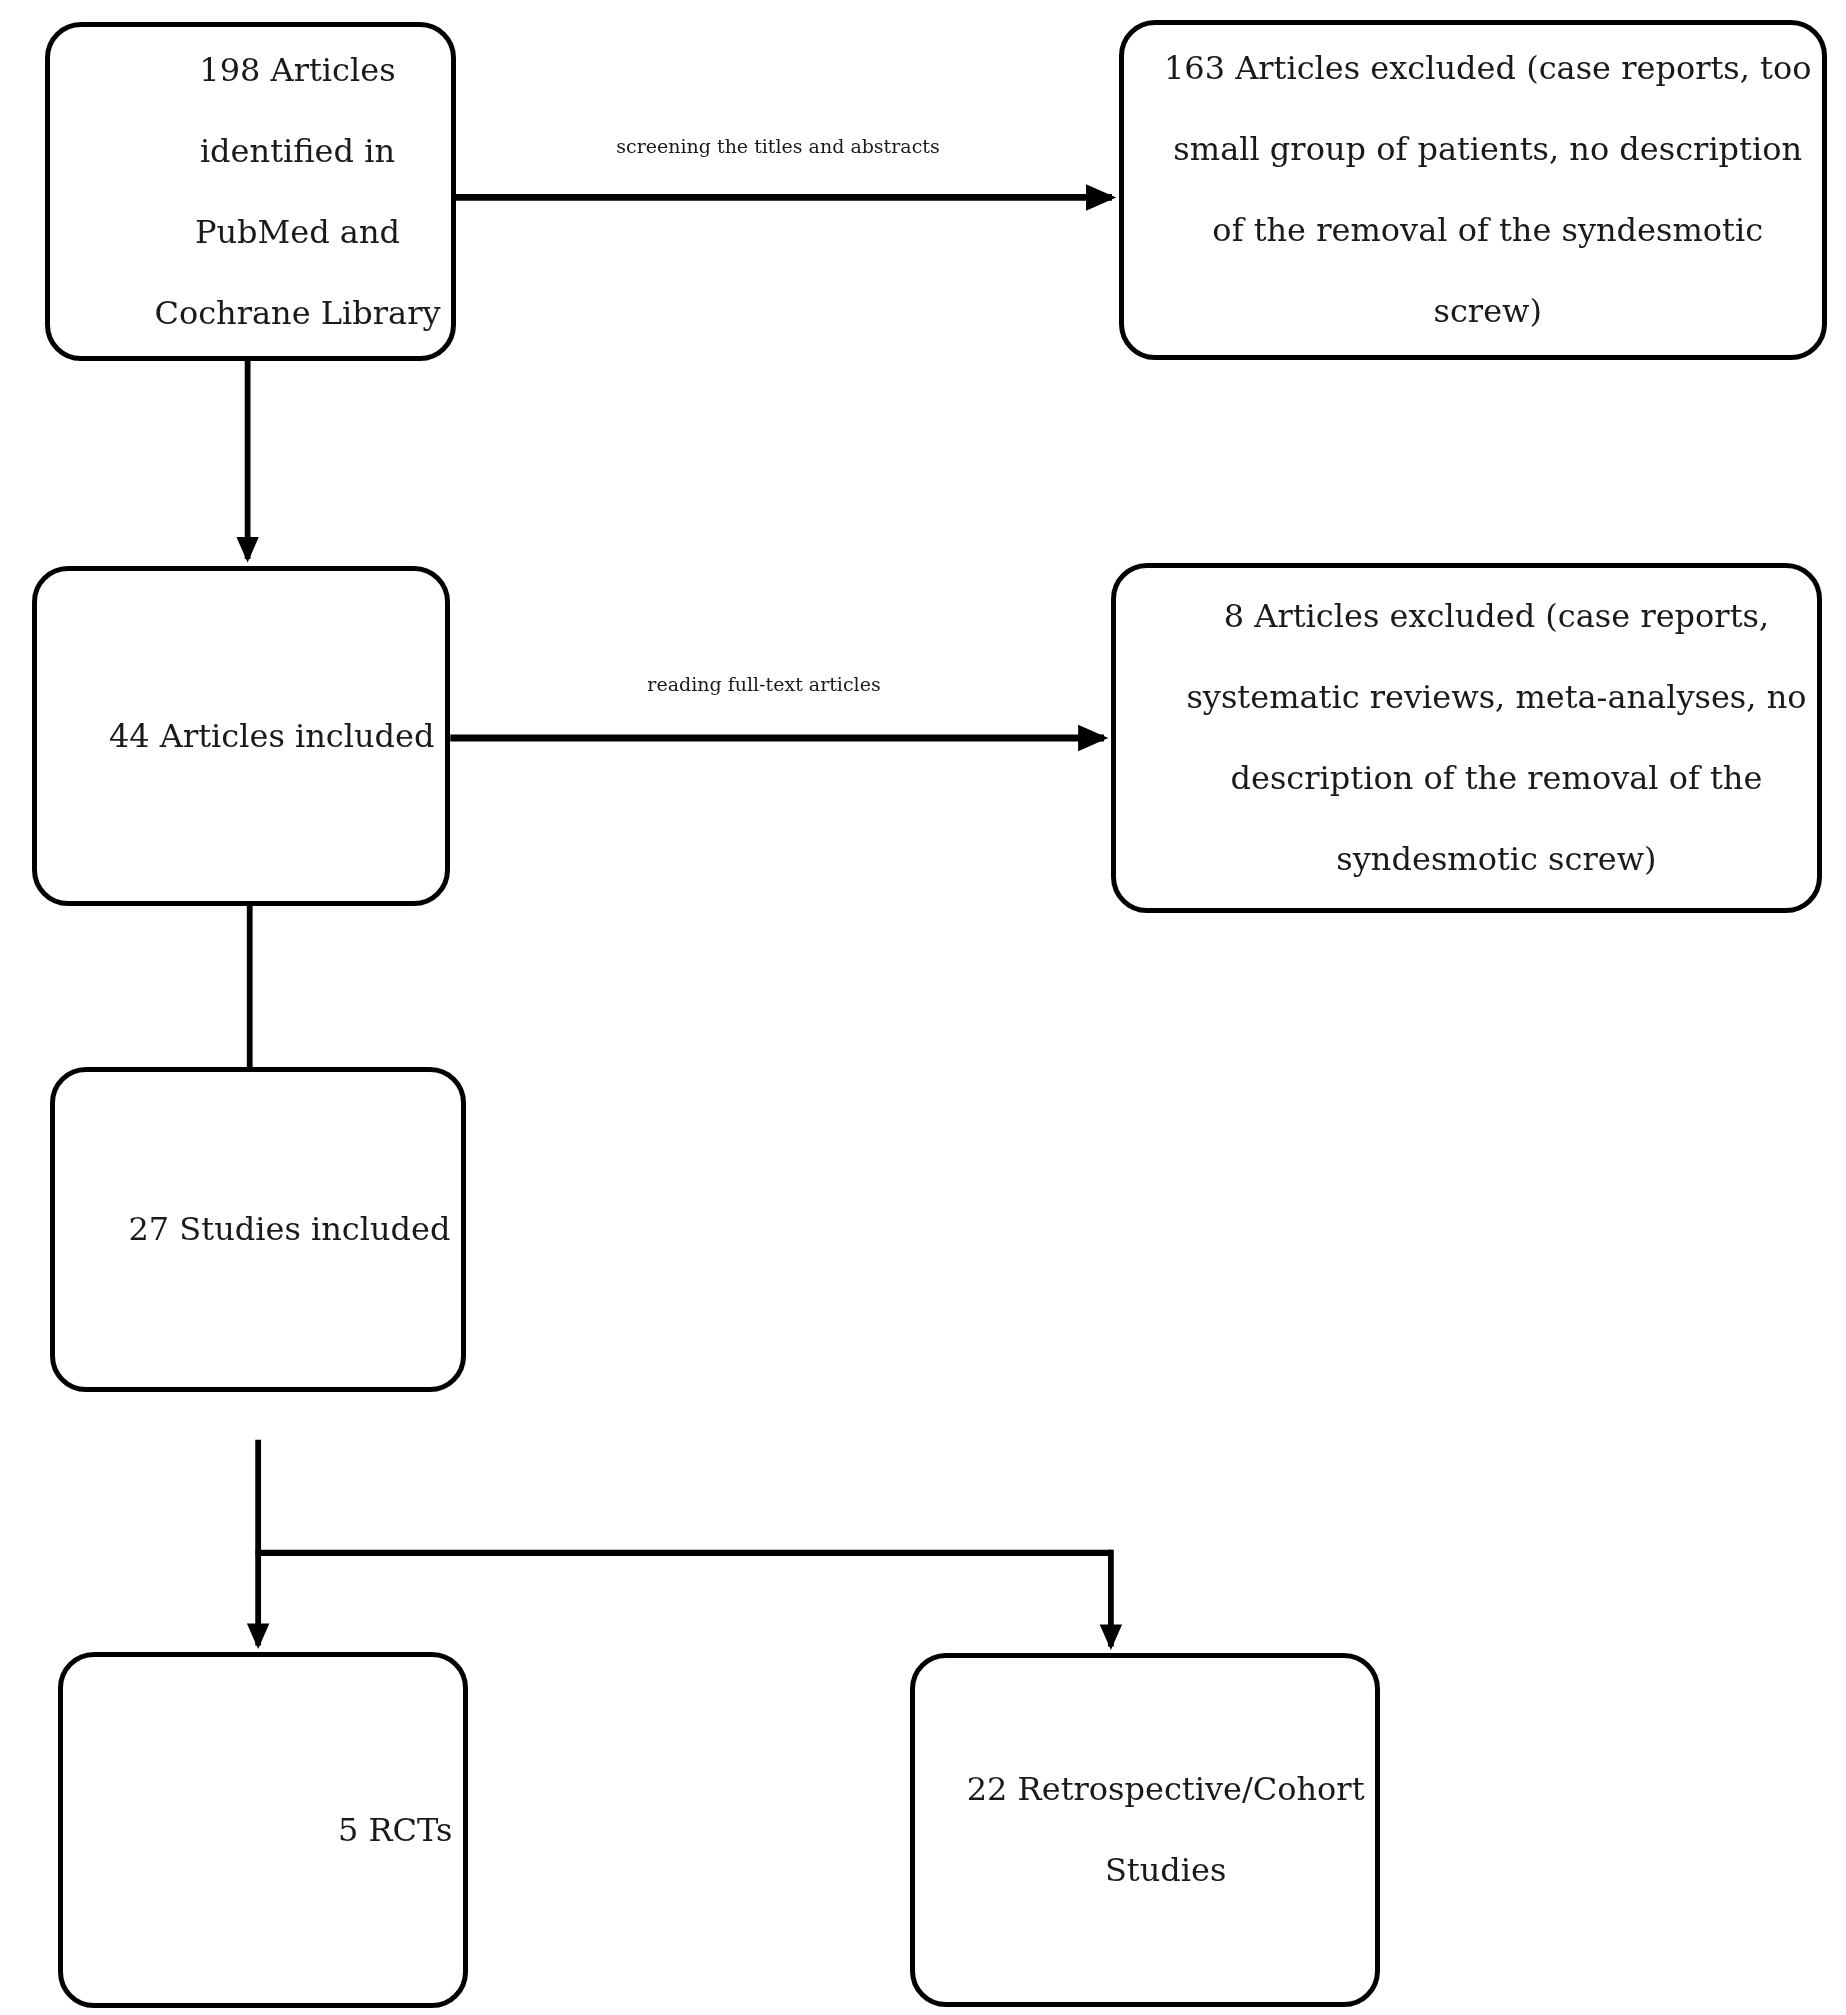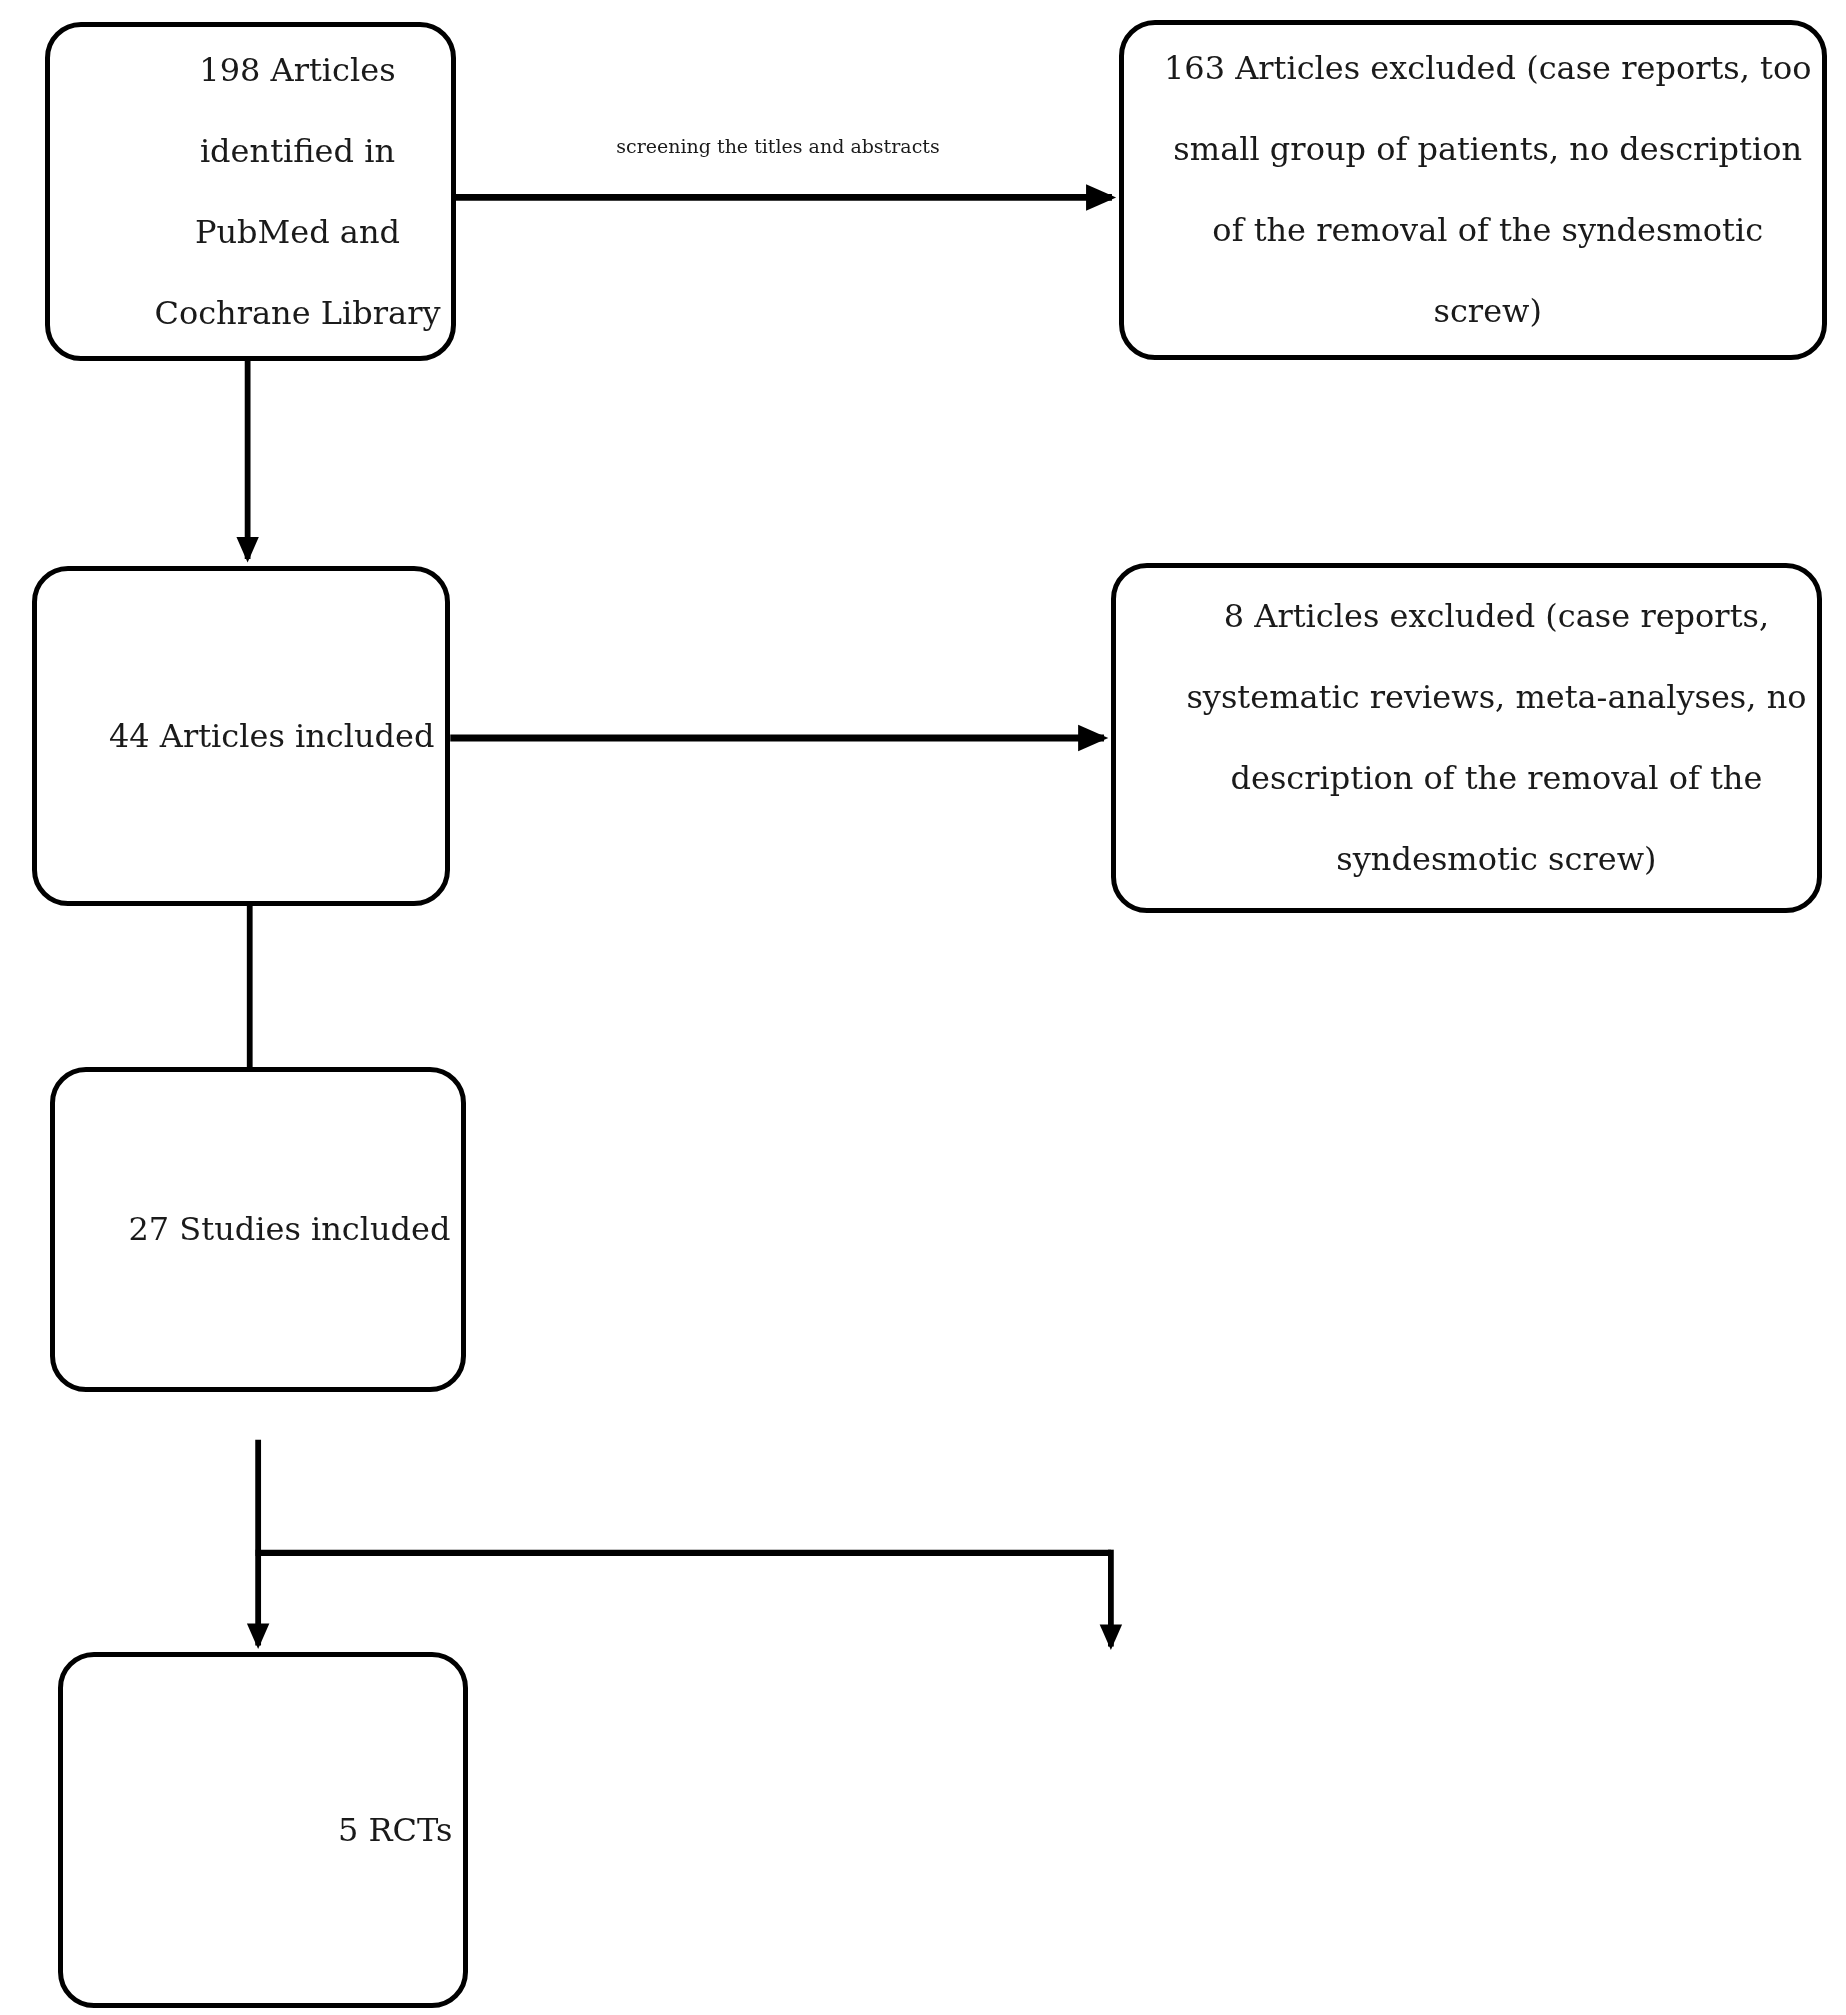--- a/index.html
+++ b/index.html
@@ -118,18 +118,23 @@
   </div>
 
   <div class="flow-box" id="box-studies-27">
     <span class="box-text">27 Studies included</span>
   </div>
 
   <div class="flow-box" id="box-rcts">
     <span class="box-text">5 RCTs</span>
   </div>
 
+  <div class="flow-box" id="box-retrospective">
+    <span class="box-text">22 Retrospective/Cohort
+Studies</span>
+  </div>
 
   <div class="edge-label" id="label-screening">screening the titles and abstracts</div>
 
+  <div class="edge-label" id="label-fulltext">reading full-text articles</div>
 
 </div>
 
 
 </body></html>

